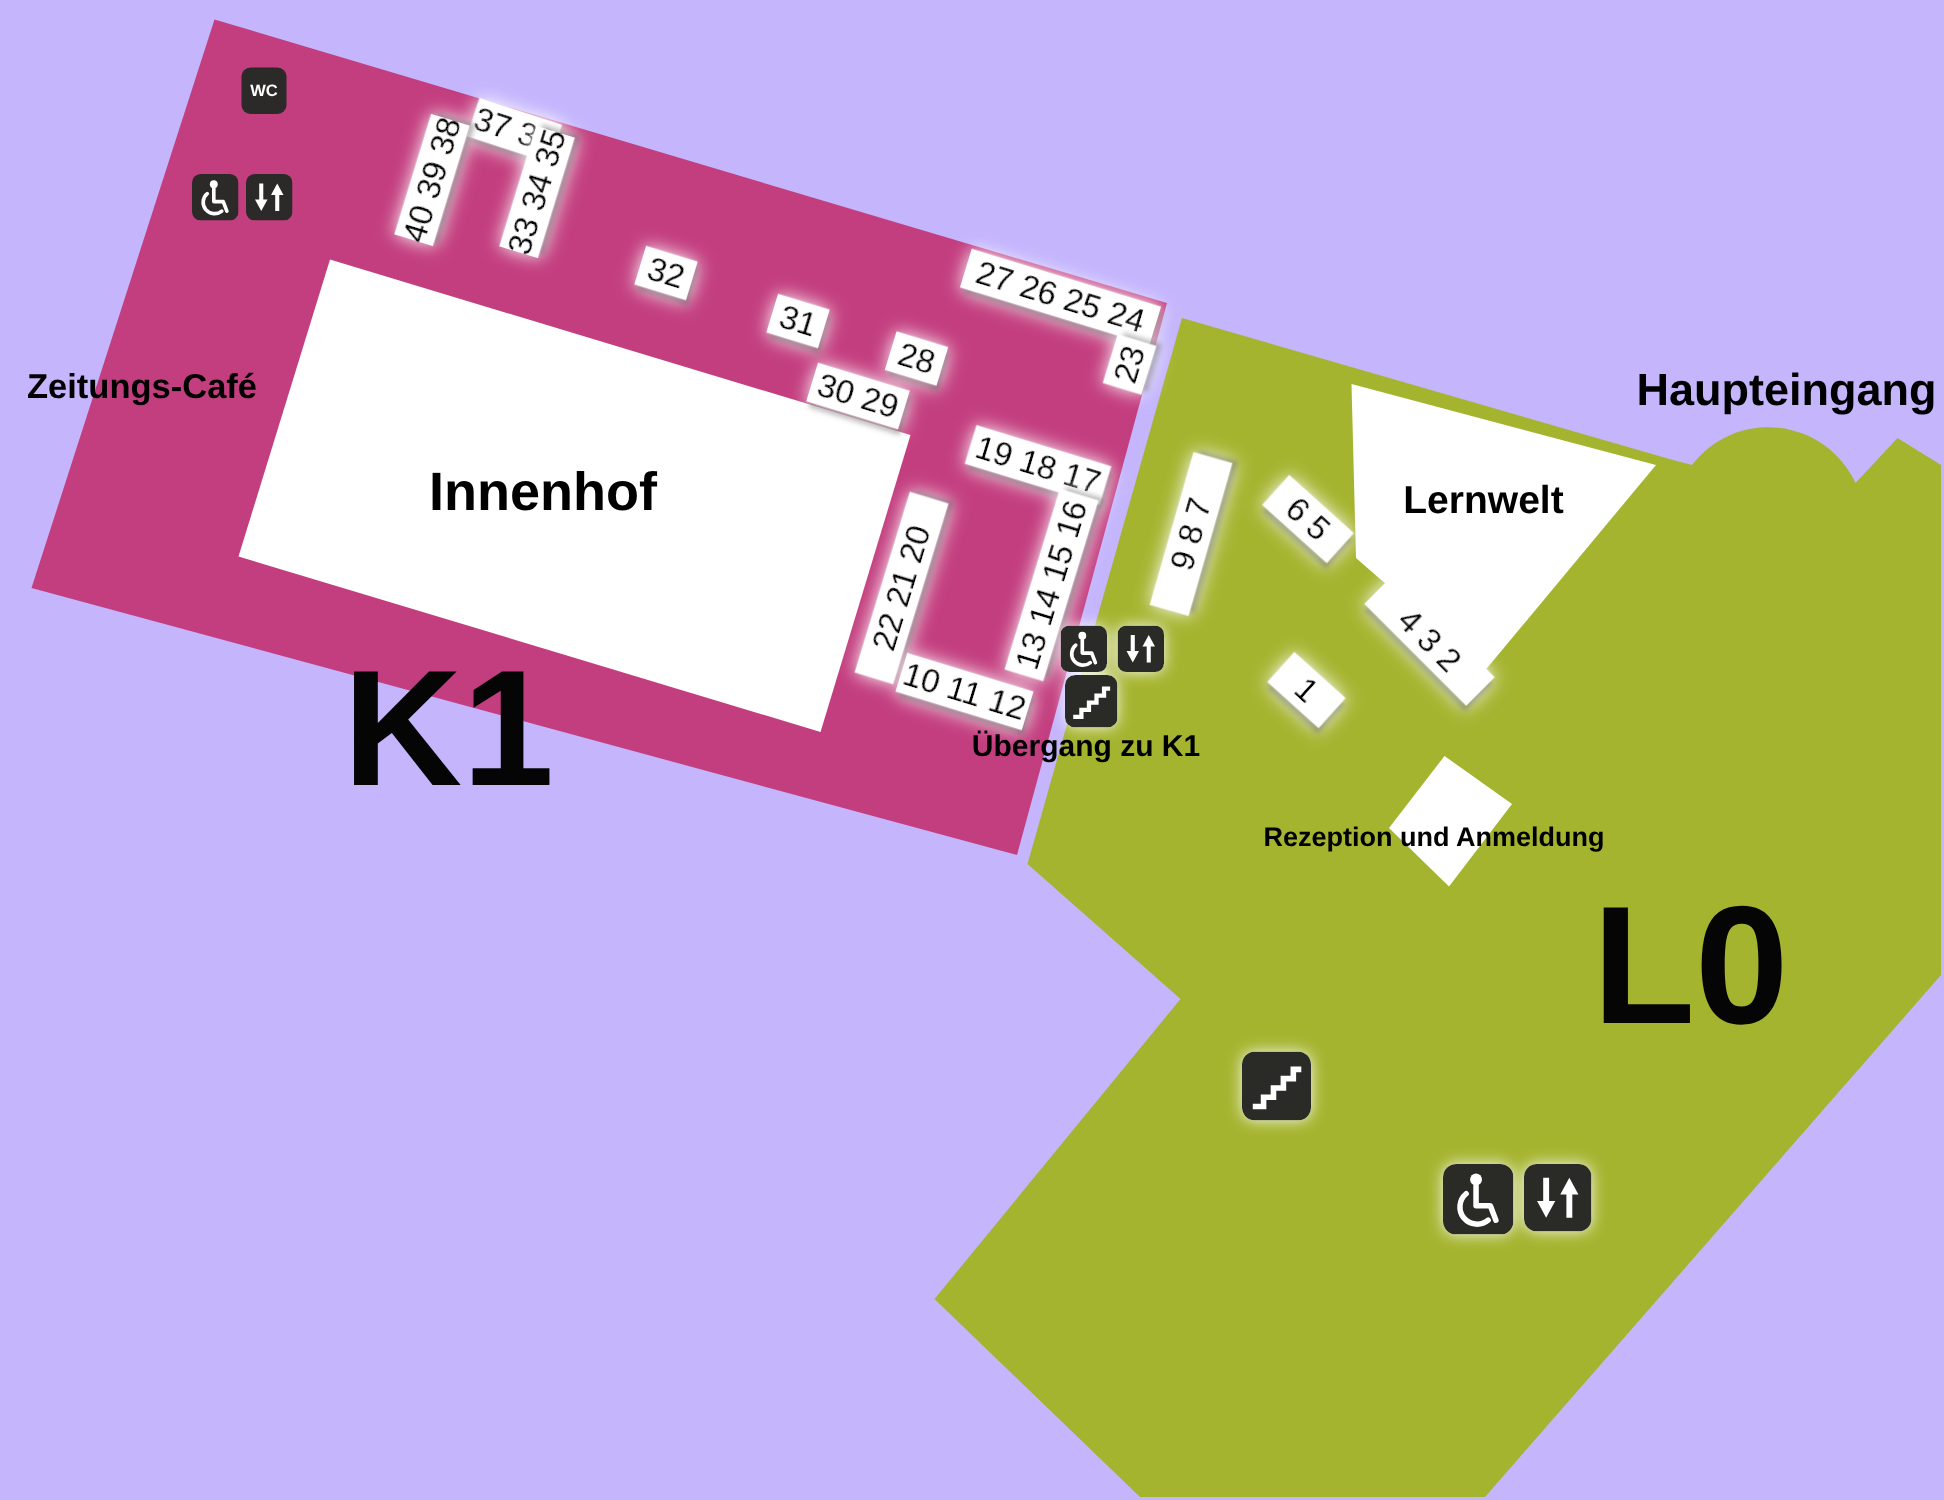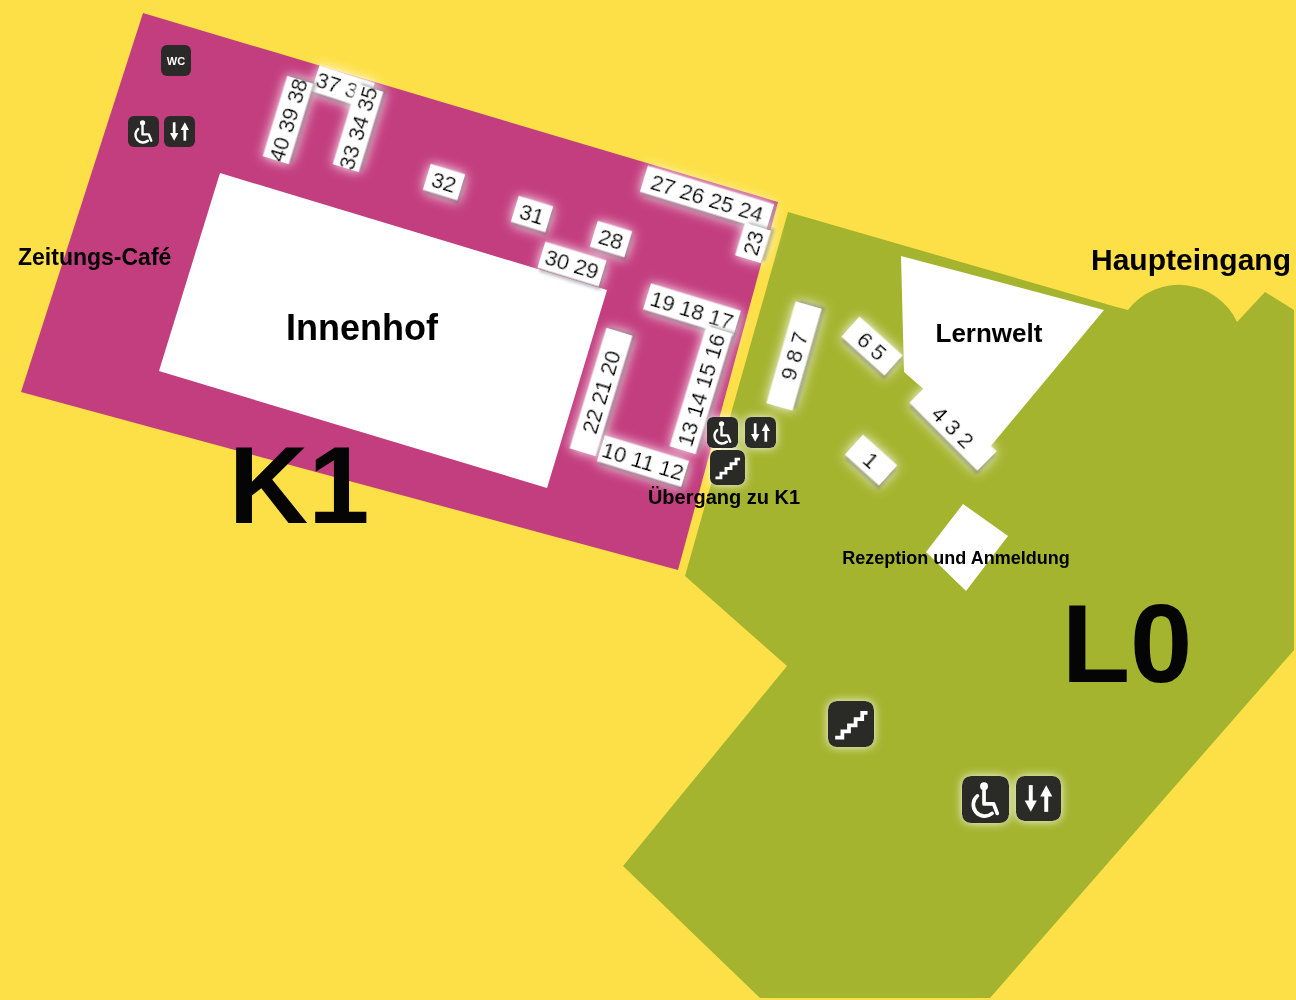--- a/index.html
+++ b/index.html
@@ -1,17 +1,17 @@
 <!DOCTYPE html>
 <html><head>
 <meta charset="utf-8">
 <style>
   html,body { margin:0; padding:0; background:#ffffff; }
   .stage {
-    position:relative; width:1296px; height:1000px; background:#fde047;
+    position:relative; width:1296px; height:1000px; background:#c4b5fd;
     font-family:"Liberation Sans", sans-serif; overflow:hidden;
   }
   svg { position:absolute; left:0; top:0; }
   text { font-family:"Liberation Sans", sans-serif; fill:#000; }
   .shelf-box  { fill:#ffffff; }
   .shelf-text { font-size:22px; font-weight:400; }
   .room-label { font-weight:600; }
   .big-floor-label { font-weight:700; fill:#050505; }
   .icon-label { fill:#ffffff; font-weight:700; }
 </style>

